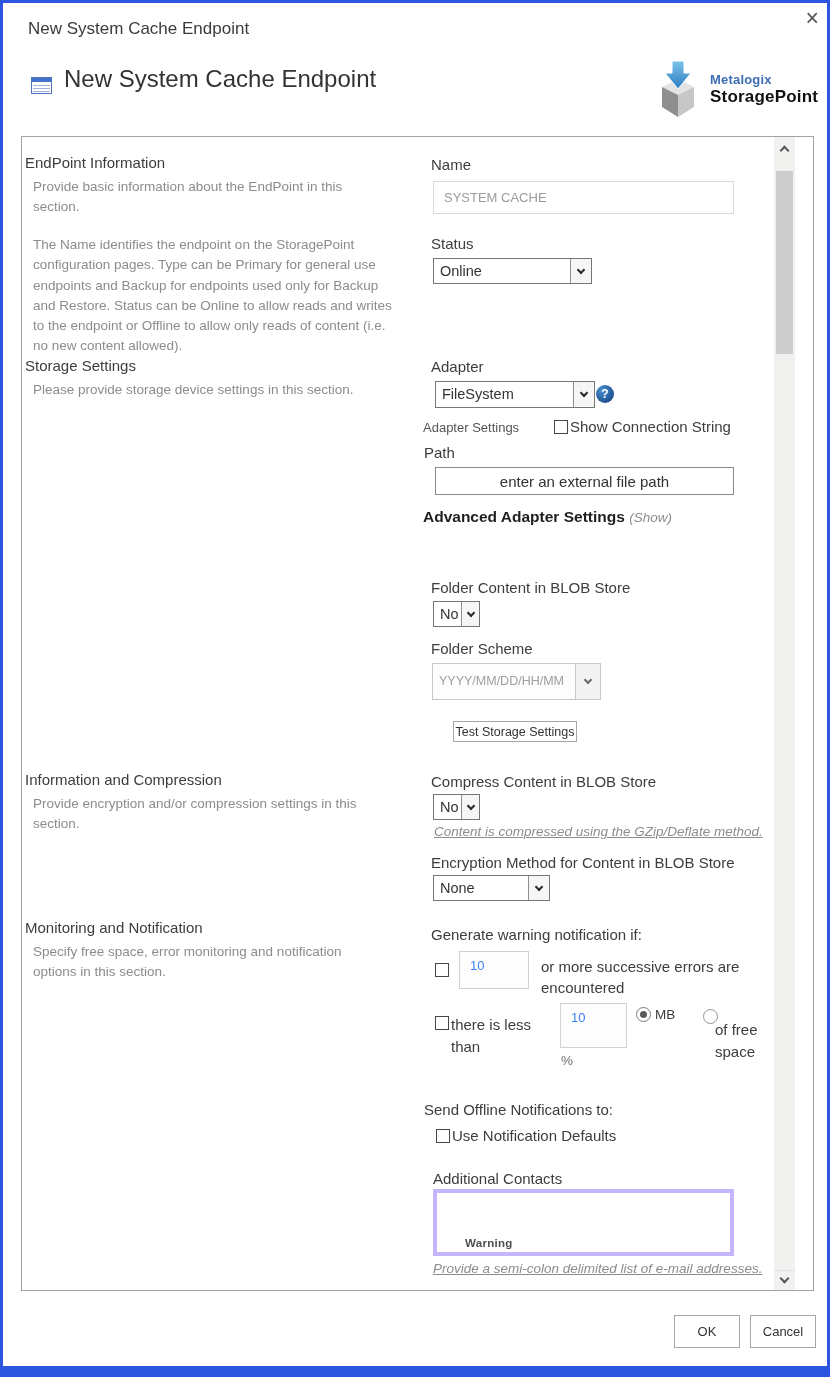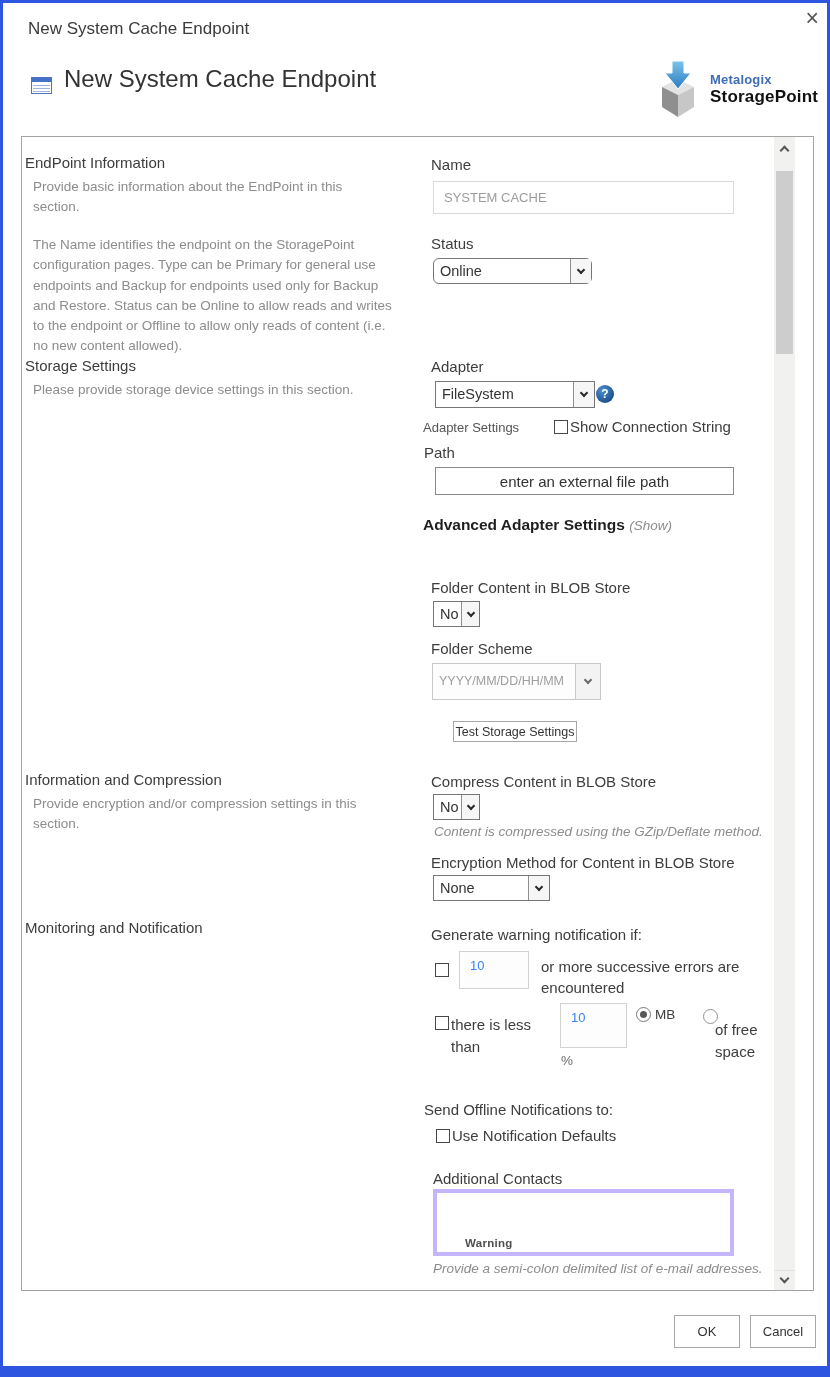--- a/index.html
+++ b/index.html
@@ -30,21 +30,21 @@
   .sbar .btn.up{top:2px;}
   .sbar .btn.down{bottom:2px;border-top:1px solid #e2e2e2;}
   .chev{display:inline-block;width:7px;height:7px;border-right:2px solid #555;border-bottom:2px solid #555;}
   .chev.u{transform:rotate(-135deg);margin-top:4px;}
   .chev.d{transform:rotate(45deg);margin-bottom:3px;}
   
   .sec-h{font-size:15px;color:#3d3d3d;}
   .sec-d{font-size:13.5px;color:#8c8c8c;line-height:1.5;}
   .lbl{font-size:15px;color:#3d3d3d;}
   .lbl-sm{font-size:13px;color:#555;}
-  .note{font-size:13.5px;color:#8c8c8c;font-style:italic;}
+  .note{font-size:13.5px;color:#8c8c8c;font-style:italic;text-decoration:underline;}
   .bold-h{font-size:15.5px;font-weight:bold;color:#1f1f1f;}
   .bold-h .toggle{font-weight:normal;font-style:italic;color:#8c8c8c;font-size:13.5px;}
   
   .inp{border:1px solid #8a8a8a;background:#fff;font-size:15px;color:#333;padding:0 10px;}
   .inp:disabled{border-color:#dadada;color:#9c9c9c;background:#fff;}
   .inp-dis{border:1px solid #d2d2d2;background:#fdfdfd;color:#3b82f6;font-size:13px;padding:6px 0 0 10px;}
   .sel{display:flex;align-items:stretch;background:#fff;border:1px solid #767676;font-size:14.5px;color:#333;}
   .sel .txt{flex:1;display:flex;align-items:center;padding:0 4px 1px 6px;white-space:nowrap;overflow:hidden;}
   .sel .arr{width:21px;display:flex;align-items:center;justify-content:center;border-left:1px solid #8f8f8f;background:#f6f6f6;}
   .sel .arr .chev{width:6px;height:6px;border-color:#2a2a2a;transform:rotate(45deg);margin-top:-3px;}
@@ -118,26 +118,27 @@
   <div class="abs sec-d" style="left:30px;top:174px;width:348px;">Provide basic information about the EndPoint in this section.</div>
   <div class="abs sec-d" style="left:30px;top:232px;width:366px;">The Name identifies the endpoint on the StoragePoint configuration pages. Type can be Primary for general use endpoints and Backup for endpoints used only for Backup and Restore. Status can be Online to allow reads and writes to the endpoint or Offline to allow only reads of content (i.e. no new content allowed).</div>
 
   <div class="abs sec-h" style="left:22px;top:354px;">Storage Settings</div>
   <div class="abs sec-d" style="left:30px;top:377px;width:380px;">Please provide storage device settings in this section.</div>
 
   <div class="abs sec-h" style="left:22px;top:768px;">Information and Compression</div>
   <div class="abs sec-d" style="left:30px;top:791px;width:356px;">Provide encryption and/or compression settings in this section.</div>
 
   <div class="abs sec-h" style="left:22px;top:916px;">Monitoring and Notification</div>
+  <div class="abs sec-d" style="left:30px;top:939px;width:346px;">Specify free space, error monitoring and notification options in this section.</div>
 
   
   <div class="abs lbl" style="left:428px;top:153px;">Name</div>
   <input class="abs inp" style="left: 430px; top: 178px; width: 301px; height: 33px; font-size: 13px;" disabled="" value="SYSTEM CACHE">
   <div class="abs lbl" style="left:428px;top:232px;">Status</div>
-  <div class="abs sel" style="left:430px;top:255px;width:159px;height:26px;border-radius:6px;">
+  <div class="abs sel" style="left:430px;top:255px;width:159px;height:26px;">
     <span class="txt">Online</span>
     <span class="arr">
         <i class="chev"></i>
       </span>
   </div>
 
   
   <div class="abs lbl" style="left:428px;top:355px;">Adapter</div>
   <div class="abs sel" style="left:432px;top:378px;width:160px;height:27px;">
     <span class="txt">FileSystem</span>
@@ -147,21 +148,21 @@
   </div>
   <div class="abs help" style="left:593px;top:382px;">?</div>
 
   <div class="abs lbl-sm" style="left:420px;top:417px;">Adapter Settings</div>
   <span class="abs cbx" style="left:551px;top:417px;"></span>
   <div class="abs lbl" style="left:567px;top:415px;">Show Connection String</div>
 
   <div class="abs lbl" style="left:421px;top:441px;">Path</div>
   <input class="abs inp" style="left: 432px; top: 464px; width: 299px; height: 28px; text-align: center;" value="enter an external file path">
 
-  <div class="abs bold-h" style="left:420px;top:505px;margin-top:8px;">
+  <div class="abs bold-h" style="left:420px;top:505px;">
     <span>Advanced Adapter Settings</span>
     <span class="toggle">(Show)</span>
   </div>
 
   <div class="abs lbl" style="left:428px;top:576px;">Folder Content in BLOB Store</div>
   <div class="abs sel" style="left:430px;top:598px;width:47px;height:26px;">
     <span class="txt">No</span>
     <span class="arr" style="width:18px;">
         <i class="chev"></i>
       </span>

